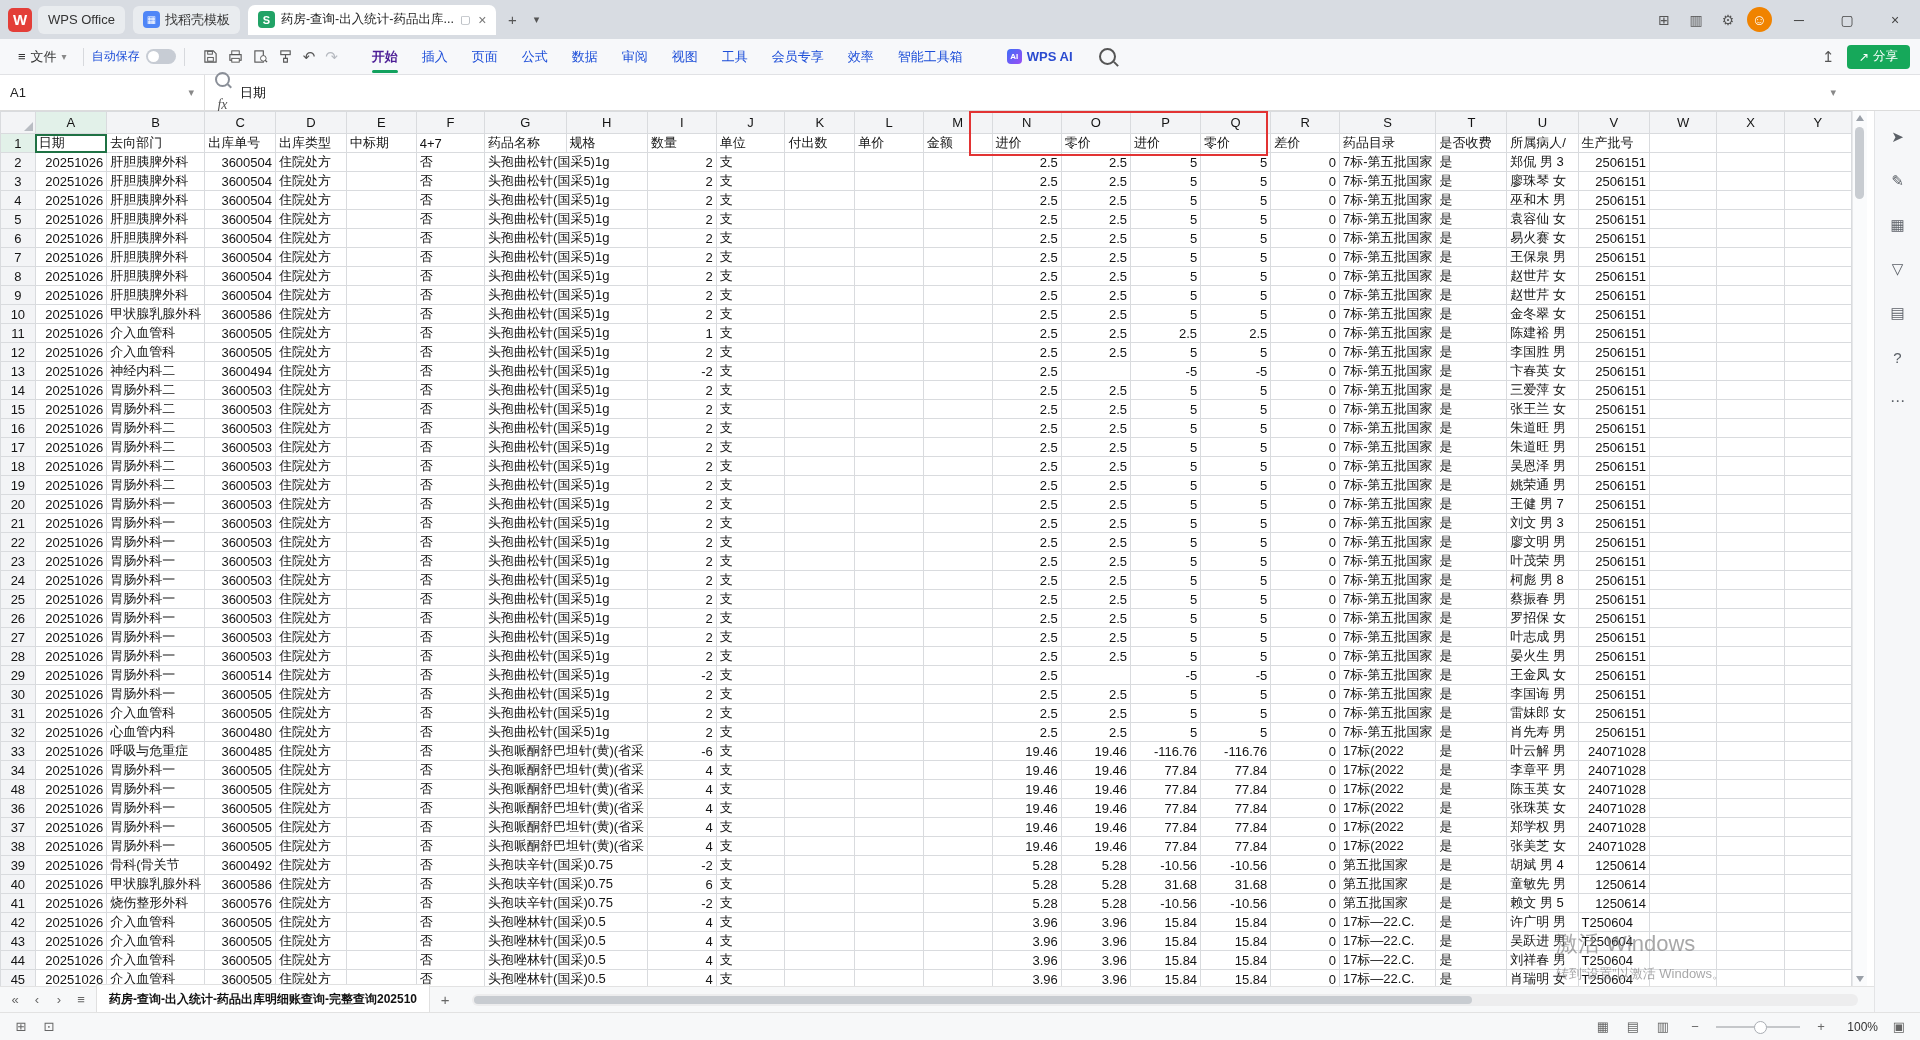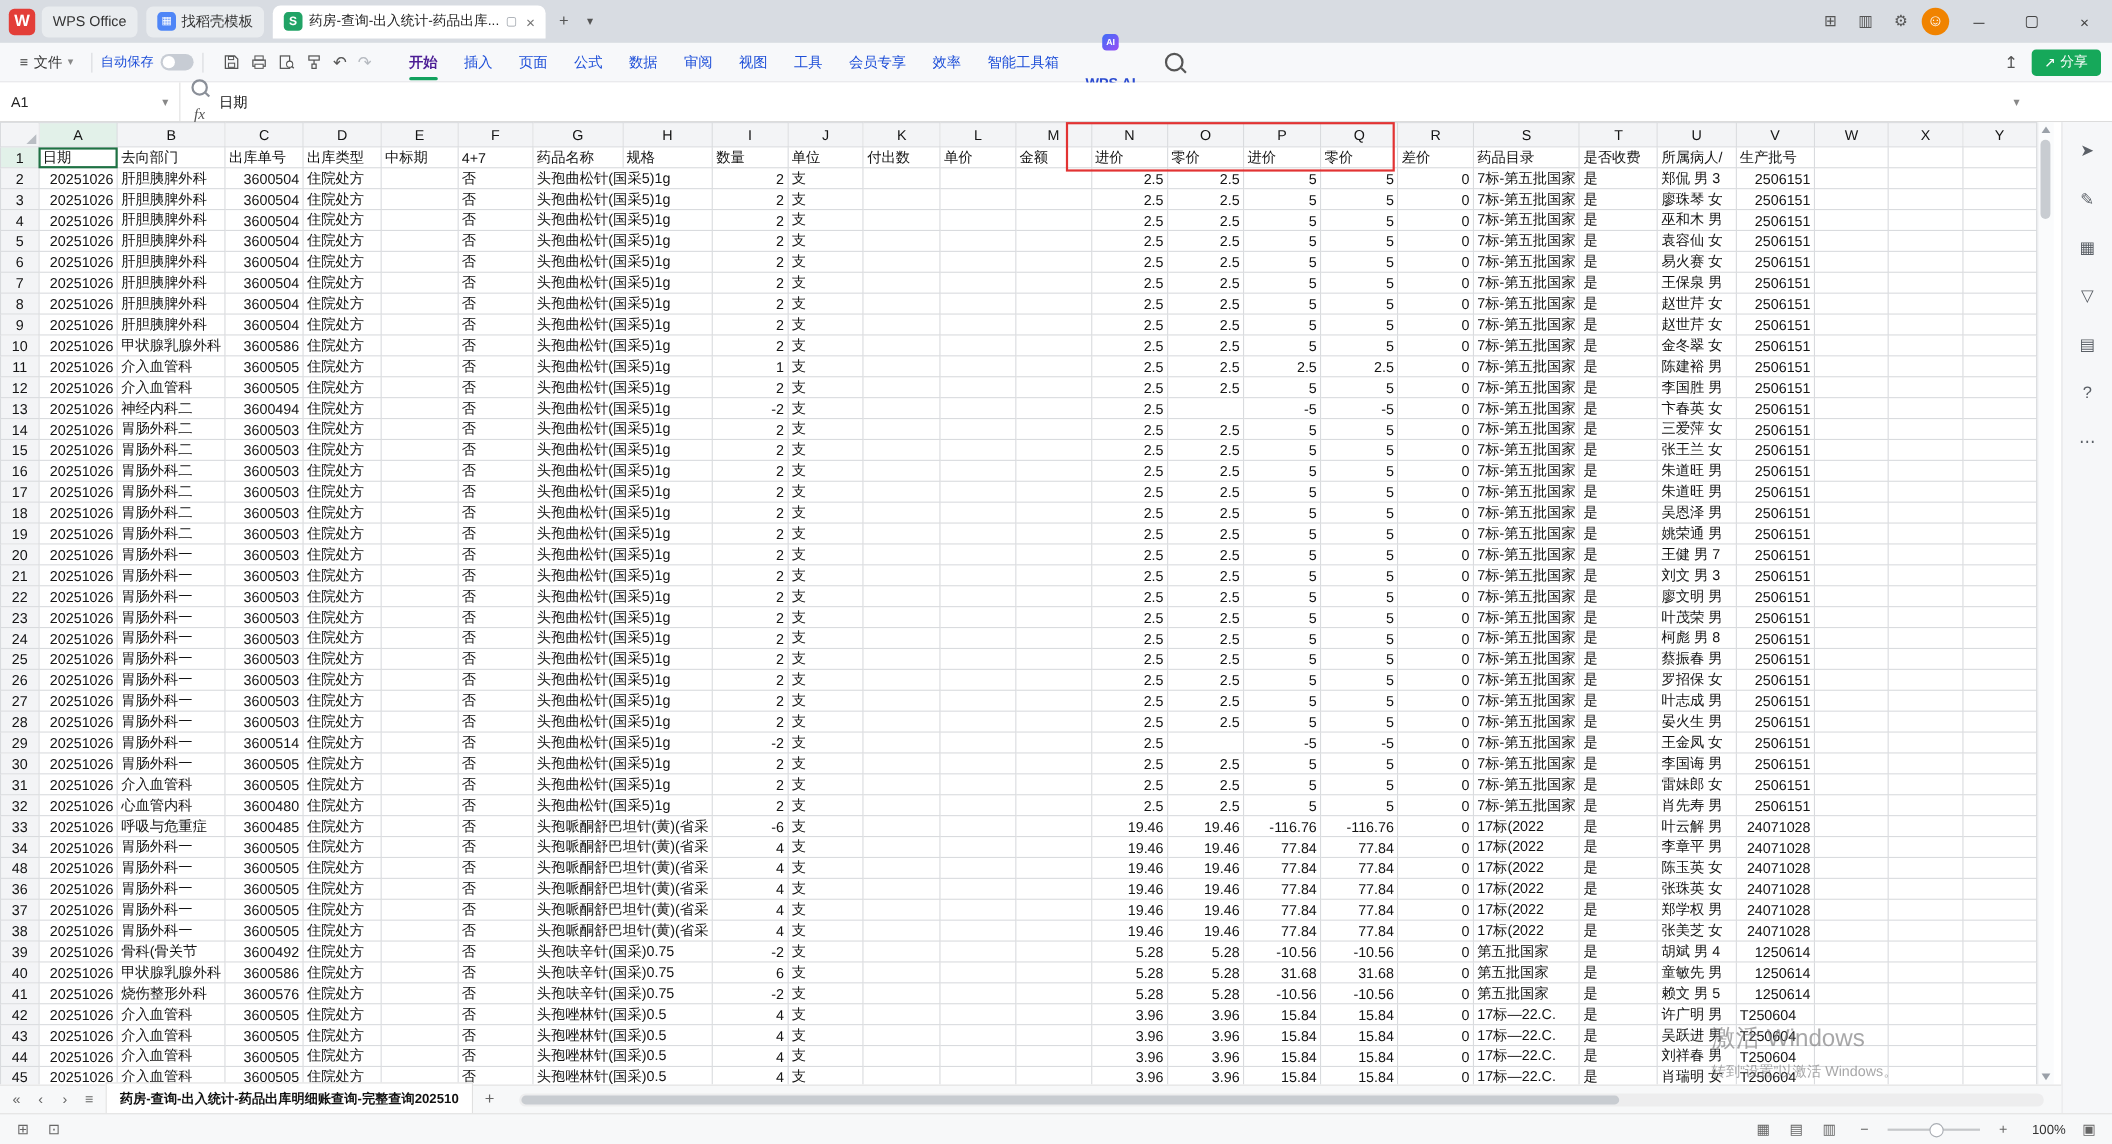--- a/index.html
+++ b/index.html
@@ -36,32 +36,32 @@
   .autosave{display:flex;align-items:center;gap:6px;color:#1d4ed8;font-size:12px;}
   .toggle{width:30px;height:15px;border-radius:8px;background:#c7ccd4;position:relative;}
   .toggle::after{content:"";position:absolute;left:2px;top:2px;width:11px;height:11px;border-radius:50%;background:#fff;}
   .qicons{display:flex;align-items:center;gap:10px;margin:0 10px;color:#555;}
   .qicons svg{display:block;}
   .uarrow{font-size:15px;color:#555;}
   .rtabs{display:flex;align-items:flex-end;height:36px;margin-left:12px;}
   .rtab{padding:0 12px;height:36px;display:flex;align-items:center;color:#1d4ed8;position:relative;}
   .rtab.active{font-weight:bold;color:#4c1d95;}
   .rtab.active::after{content:"";position:absolute;left:12px;right:12px;bottom:2px;height:3px;border-radius:2px;background:#12a15e;}
-  .wpsai{display:flex;align-items:center;gap:22px;margin-left:12px;color:#2b4bd0;font-weight:bold;flex-direction:column;}
+  .wpsai{display:flex;align-items:center;gap:5px;margin-left:32px;color:#2b4bd0;font-weight:bold;}
   .aidot{width:15px;height:15px;border-radius:4px;background:linear-gradient(135deg,#3d6ef7,#9b4df5);
          color:#fff;font-size:8px;display:flex;align-items:center;justify-content:center;font-weight:bold;}
   .searchic{width:13px;height:13px;border:2px solid #555;border-radius:50%;position:relative;margin-left:26px;}
   .searchic::after{content:"";position:absolute;width:6px;height:2px;background:#555;transform:rotate(45deg);right:-5px;bottom:-2px;}
   .rib-right{margin-left:auto;display:flex;align-items:center;gap:12px;}
   .sharebtn{background:#16a85a;color:#fff;border-radius:4px;height:24px;display:flex;align-items:center;
             gap:4px;padding:0 12px;font-size:12.5px;}
   
   .fbar{position:absolute;top:75px;left:0;right:0;height:36px;background:#fff;border-bottom:1px solid #dcdcdc;
         display:flex;align-items:center;box-sizing:border-box;font-size:13px;}
-  .namebox{width:164px;height:100%;border-right:1px solid #e0e0e0;display:flex;align-items:center;
+  .namebox{width:205px;height:100%;border-right:1px solid #e0e0e0;display:flex;align-items:center;
            padding:0 10px;box-sizing:border-box;color:#222;}
   .namebox .caret{margin-left:auto;color:#888;font-size:11px;}
   .fb-ic{margin:0 10px;display:flex;align-items:center;gap:10px;color:#666;flex-direction:column;}
   .mag{width:11px;height:11px;border:2px solid #8a8f98;border-radius:50%;position:relative;}
   .mag::after{content:"";position:absolute;width:5px;height:2px;background:#8a8f98;transform:rotate(45deg);right:-4px;bottom:-2px;}
   .fx{font-style:italic;font-family:"Liberation Serif","DejaVu Serif",serif;color:#555;font-size:14px;}
   .fcontent{color:#111;}
   .fb-end{margin-left:auto;margin-right:84px;color:#888;font-size:11px;}
   
   .grid-wrap{position:absolute;top:111px;left:0;width:1852px;height:875px;background:#fff;overflow:hidden;}

